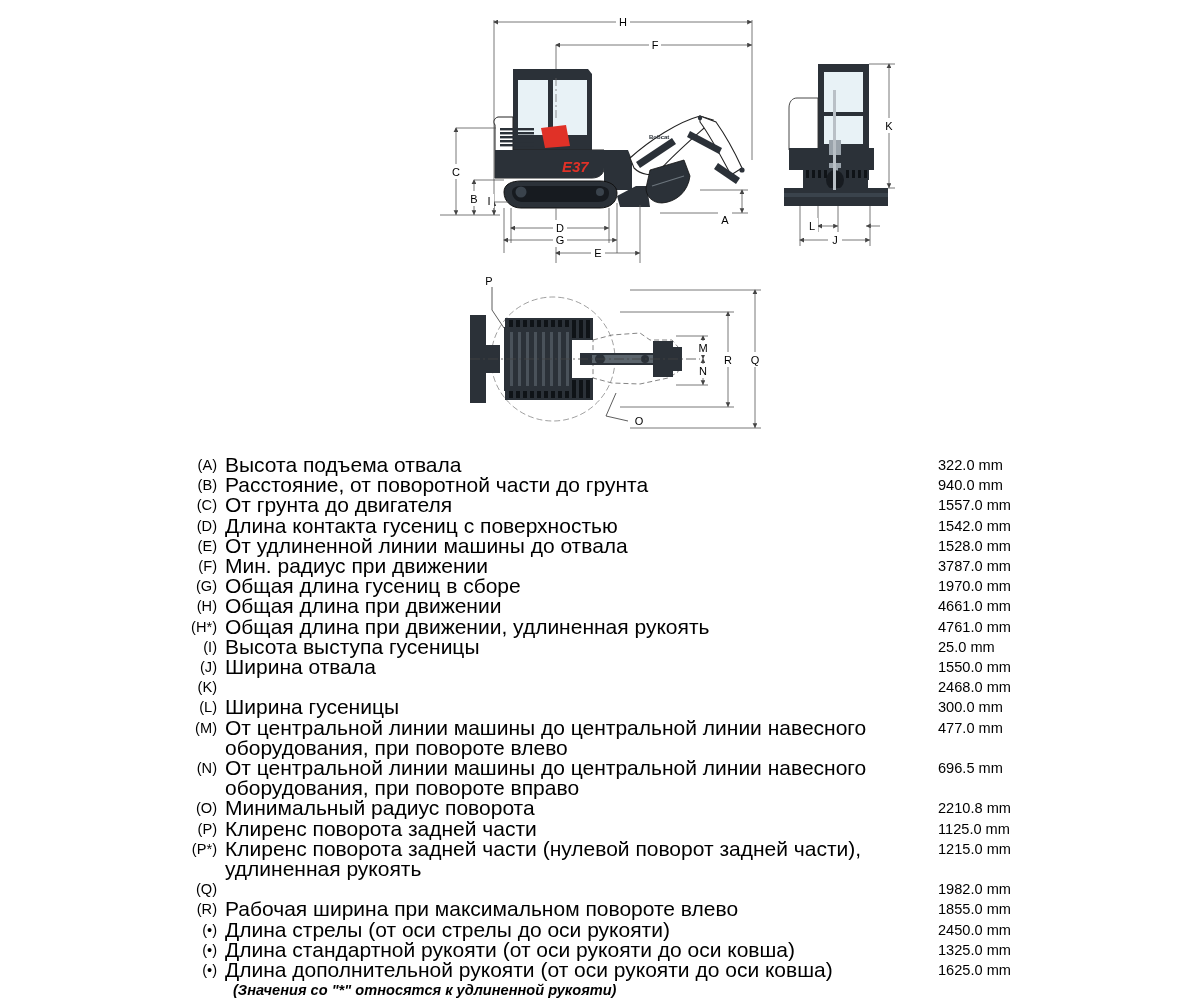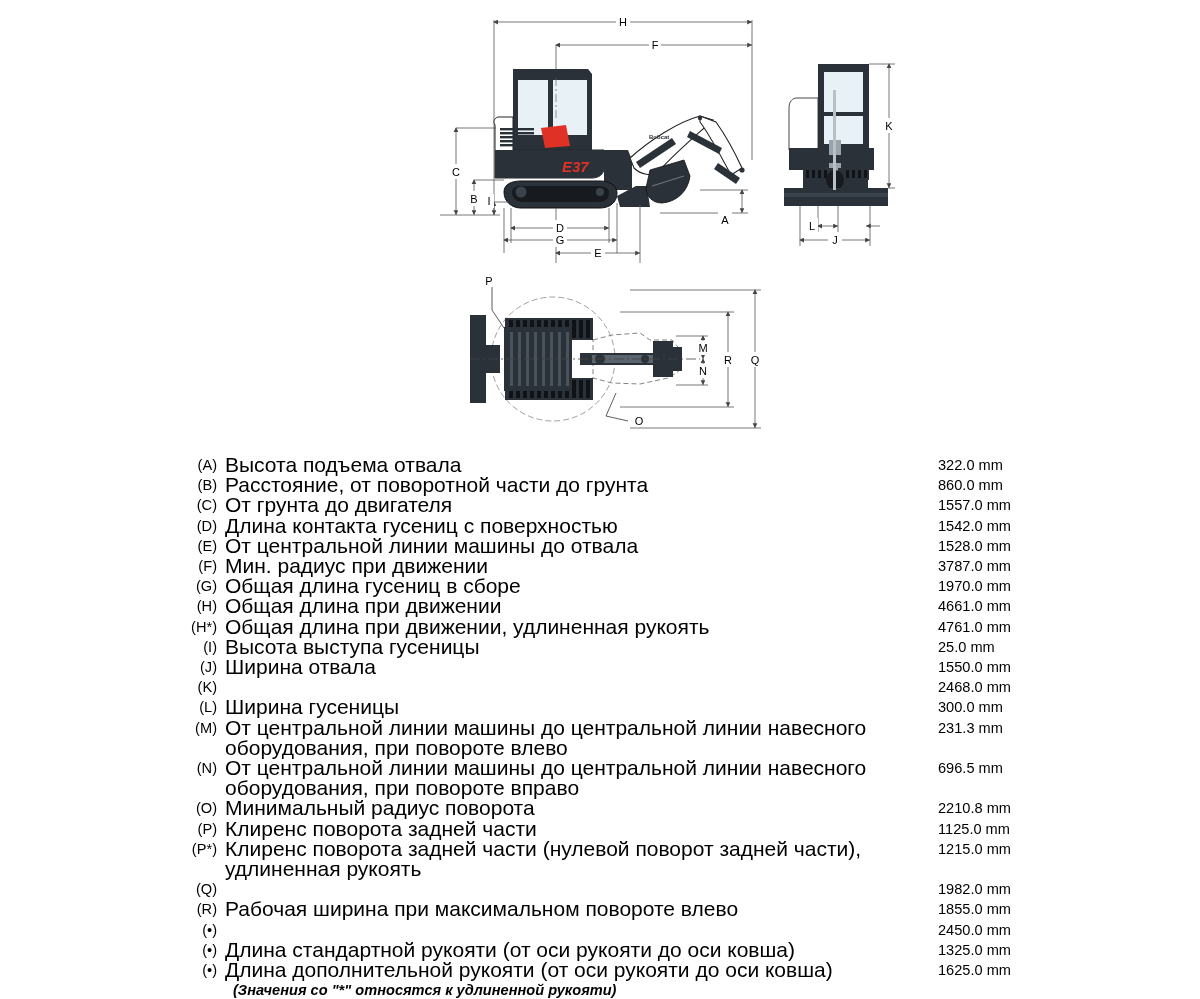--- a/index.html
+++ b/index.html
@@ -355,35 +355,35 @@
 
 <div id="spec-list">
     <div class="spec-row">
       <div class="spec-key">(A)</div>
       <div class="spec-desc">Высота подъема отвала</div>
       <div class="spec-val">322.0 mm</div>
     </div>
     <div class="spec-row">
       <div class="spec-key">(B)</div>
       <div class="spec-desc">Расстояние, от поворотной части до грунта</div>
-      <div class="spec-val">860.0 mm</div>
+      <div class="spec-val">940.0 mm</div>
     </div>
     <div class="spec-row">
       <div class="spec-key">(C)</div>
       <div class="spec-desc">От грунта до двигателя</div>
       <div class="spec-val">1557.0 mm</div>
     </div>
     <div class="spec-row">
       <div class="spec-key">(D)</div>
       <div class="spec-desc">Длина контакта гусениц с поверхностью</div>
       <div class="spec-val">1542.0 mm</div>
     </div>
     <div class="spec-row">
       <div class="spec-key">(E)</div>
-      <div class="spec-desc">От центральной линии машины до отвала</div>
+      <div class="spec-desc">От удлиненной линии машины до отвала</div>
       <div class="spec-val">1528.0 mm</div>
     </div>
     <div class="spec-row">
       <div class="spec-key">(F)</div>
       <div class="spec-desc">Мин. радиус при движении</div>
       <div class="spec-val">3787.0 mm</div>
     </div>
     <div class="spec-row">
       <div class="spec-key">(G)</div>
       <div class="spec-desc">Общая длина гусениц в сборе</div>
@@ -414,21 +414,21 @@
       <div class="spec-val">2468.0 mm</div>
     </div>
     <div class="spec-row">
       <div class="spec-key">(L)</div>
       <div class="spec-desc">Ширина гусеницы</div>
       <div class="spec-val">300.0 mm</div>
     </div>
     <div class="spec-row">
       <div class="spec-key">(M)</div>
       <div class="spec-desc">От центральной линии машины до центральной линии навесного оборудования, при повороте влево</div>
-      <div class="spec-val">231.3 mm</div>
+      <div class="spec-val">477.0 mm</div>
     </div>
     <div class="spec-row">
       <div class="spec-key">(N)</div>
       <div class="spec-desc">От центральной линии машины до центральной линии навесного оборудования, при повороте вправо</div>
       <div class="spec-val">696.5 mm</div>
     </div>
     <div class="spec-row">
       <div class="spec-key">(O)</div>
       <div class="spec-desc">Минимальный радиус поворота</div>
       <div class="spec-val">2210.8 mm</div>
@@ -447,20 +447,21 @@
       <div class="spec-key">(Q)</div>
       <div class="spec-val">1982.0 mm</div>
     </div>
     <div class="spec-row">
       <div class="spec-key">(R)</div>
       <div class="spec-desc">Рабочая ширина при максимальном повороте влево</div>
       <div class="spec-val">1855.0 mm</div>
     </div>
     <div class="spec-row">
       <div class="spec-key">(•)</div>
+      <div class="spec-desc">Длина стрелы (от оси стрелы до оси рукояти)</div>
       <div class="spec-val">2450.0 mm</div>
     </div>
     <div class="spec-row">
       <div class="spec-key">(•)</div>
       <div class="spec-desc">Длина стандартной рукояти (от оси рукояти до оси ковша)</div>
       <div class="spec-val">1325.0 mm</div>
     </div>
     <div class="spec-row">
       <div class="spec-key">(•)</div>
       <div class="spec-desc">Длина дополнительной рукояти (от оси рукояти до оси ковша)</div>

